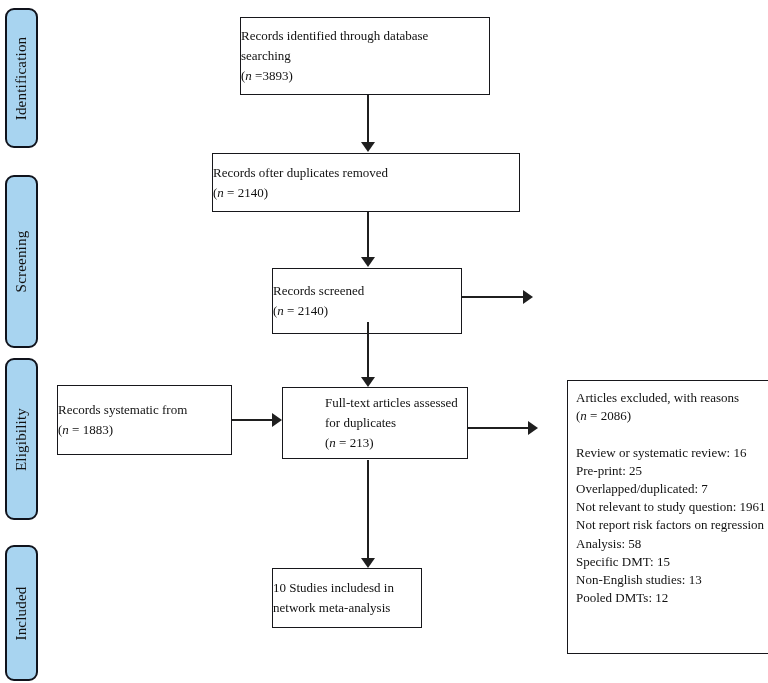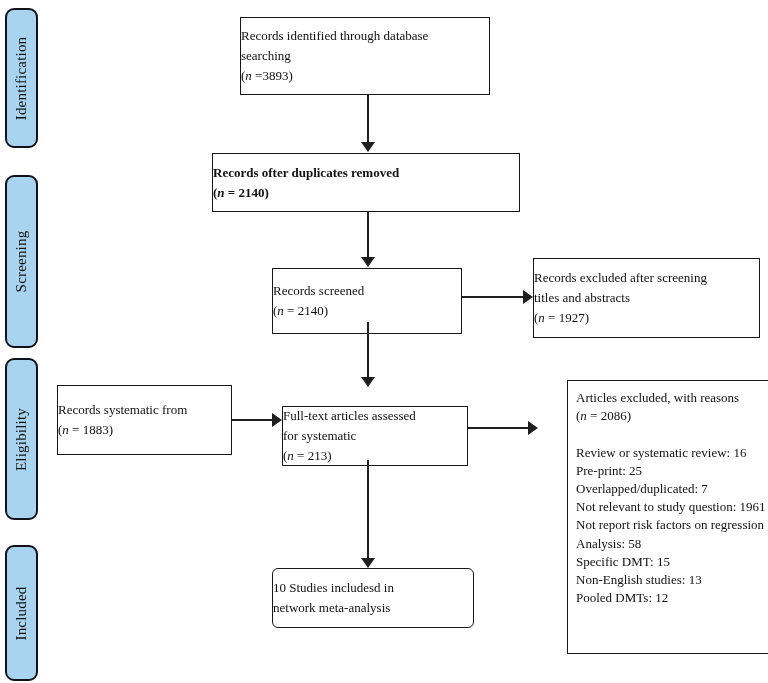--- a/index.html
+++ b/index.html
@@ -71,63 +71,58 @@
   <div class="stage" style="top:545px;height:136px;">
     <span>Included</span>
   </div>
 
   <div class="box" style="left:240px;top:17px;width:250px;height:78px;">
       <div class="line">Records identified through database</div>
       <div class="line">searching</div>
       <div class="line">(<i>n</i> =3893)</div>
     </div>
 
-  <div class="box" style="left:212px;top:153px;width:308px;height:59px;font-weight:bold;">
+  <div class="box" style="left:212px;top:153px;width:308px;height:59px;">
       <div class="line">Records ofter duplicates removed</div>
       <div class="line">(<i>n</i> = 2140)</div>
     </div>
 
   <div class="box" style="left:272px;top:268px;width:190px;height:66px;">
       <div class="line">Records screened</div>
       <div class="line">(<i>n</i> = 2140)</div>
     </div>
 
-  <div class="box" style="left:533px;top:258px;width:227px;height:80px;">
-      <div class="line">Records excluded after screening</div>
-      <div class="line">titles and abstracts</div>
-      <div class="line">(<i>n</i> = 1927)</div>
-    </div>
 
   <div class="box" style="left:57px;top:385px;width:175px;height:70px;">
       <div class="line">Records systematic from</div>
       <div class="line">(<i>n</i> = 1883)</div>
     </div>
 
-  <div class="box" style="left:282px;top:406px;width:186px;height:60px;">
+  <div class="box" style="left:282px;top:387px;width:186px;height:72px;padding-left:42px;">
       <div class="line">Full-text articles assessed</div>
-      <div class="line">for systematic</div>
+      <div class="line">for duplicates</div>
       <div class="line">(<i>n</i> = 213)</div>
     </div>
 
   <div class="box listbox" style="left:538px;top:380px;width:227px;height:274px;margin-left:29px;">
       <div class="line">Articles excluded, with reasons</div>
       <div class="line">(<i>n</i> = 2086)</div>
       <div class="line">&nbsp;</div>
       <div class="line">Review or systematic review: 16</div>
       <div class="line">Pre-print: 25</div>
       <div class="line">Overlapped/duplicated: 7</div>
       <div class="line">Not relevant to study question: 1961</div>
       <div class="line">Not report risk factors on regression</div>
       <div class="line">Analysis: 58</div>
       <div class="line">Specific DMT: 15</div>
       <div class="line">Non-English studies: 13</div>
       <div class="line">Pooled DMTs: 12</div>
     </div>
 
-  <div class="box" style="left:272px;top:568px;width:202px;height:60px;border-radius:6px;">
+  <div class="box" style="left:272px;top:568px;width:150px;height:60px;">
       <div class="line">10 Studies includesd in</div>
       <div class="line">network meta-analysis</div>
     </div>
 
   <div class="arrow-v" style="left:367px;top:95px;height:47px;"></div>
   <div class="arrow-v" style="left:367px;top:212px;height:45px;"></div>
   <div class="arrow-v" style="left:367px;top:322px;height:55px;"></div>
   <div class="arrow-v" style="left:367px;top:460px;height:98px;"></div>
   <div class="arrow-h" style="left:462px;top:296px;width:61px;"></div>
   <div class="arrow-h" style="left:232px;top:419px;width:40px;"></div>

